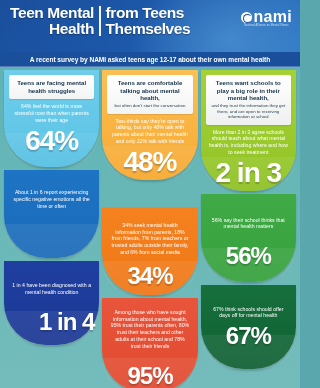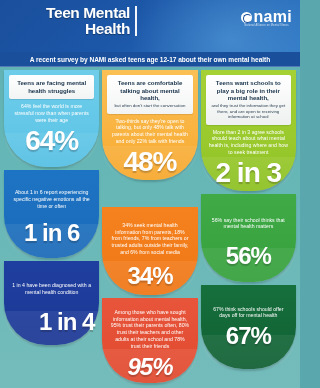--- a/index.html
+++ b/index.html
@@ -21,21 +21,20 @@
   }
   .header::after{
     content:""; position:absolute; right:-30px; top:-40px; width:200px; height:160px;
     background:radial-gradient(ellipse at center, rgba(90,160,220,.55) 0%, rgba(90,160,220,0) 70%);
   }
   .title-wrap { position:absolute; left:10px; top:5px; display:flex; align-items:flex-start; z-index:2; }
   .title-left {
     color:#fff; font-weight:bold; font-size:15.5px; line-height:15.5px;
     text-align:right; letter-spacing:-.4px; padding-right:5px;
     text-shadow:0 1px 1px rgba(0,0,0,.35);
-    margin-left:36px;
   }
   .title-rule { width:1.5px; background:#fff; align-self:stretch; opacity:.95; margin-top:1px; }
   .title-right {
     color:#fff; font-weight:bold; font-size:15.5px; line-height:15.5px;
     text-align:left; letter-spacing:-.4px; padding-left:5px;
     text-shadow:0 1px 1px rgba(0,0,0,.35);
   }
   .logo { position:absolute; right:8px; top:11px; z-index:3; text-align:center; }
   .logo-row { display:flex; align-items:center; gap:1.5px; }
   .logo-mark { width:11px; height:11px; border-radius:50%; background:#fff; position:relative; }
@@ -114,20 +113,24 @@
 
 <div class="page">
 
   <div class="header">
     <div class="title-wrap">
       <div class="title-left">
         <div>Teen Mental</div>
         <div>Health</div>
       </div>
       <div class="title-rule"></div>
+      <div class="title-right">
+        <div>from Teens</div>
+        <div>Themselves</div>
+      </div>
     </div>
     <div class="logo">
       <div class="logo-row">
         <span class="logo-mark"></span>
         <span class="logo-text">nami</span>
       </div>
       <div class="logo-sub">National Alliance on Mental Illness</div>
     </div>
   </div>
 
@@ -142,21 +145,20 @@
             <div class="cap-title">Teens are facing mental health struggles</div>
           </div>
           <div class="body-text">64% feel the world is more stressful now than when parents were their age</div>
           <div class="bignum n-lg">64%</div>
           <div class="shield-inner-shade"></div>
         </div>
       </div>
       <div class="panel">
         <div class="shield b2 p2">
           <div class="body-text" style="margin-top:14px;">About 1 in 6 report experiencing specific negative emotions all the time or often</div>
-          <div class="bignum n-md" style="margin-top:10px;">1 in 6</div>
           <div class="shield-inner-shade"></div>
         </div>
       </div>
       <div class="panel">
         <div class="shield b3 p3">
           <div class="body-text" style="margin-top:16px;">1 in 4 have been diagnosed with a mental health condition</div>
           <div class="bignum n-md" style="margin-top:12px;text-align:right;">1 in 4</div>
           <div class="shield-inner-shade"></div>
         </div>
       </div>
@@ -177,21 +179,21 @@
       <div class="panel">
         <div class="shield o2 p2">
           <div class="body-text" style="margin-top:10px;">34% seek mental health information from parents, 18% from friends, 7% from teachers or trusted adults outside their family, and 6% from social media</div>
           <div class="bignum n-md" style="margin-top:6px;">34%</div>
           <div class="shield-inner-shade"></div>
         </div>
       </div>
       <div class="panel">
         <div class="shield o3 p3">
           <div class="body-text" style="margin-top:6px;">Among those who have sought information about mental health, 95% trust their parents often, 80% trust their teachers and other adults at their school and 78% trust their friends</div>
-          <div class="bignum n-md" style="margin-top:3px;font-style:italic;">95%</div>
+          <div class="bignum n-md" style="margin-top:12px;">95%</div>
           <div class="shield-inner-shade"></div>
         </div>
       </div>
     </div>
 
     <div class="col">
       <div class="panel">
         <div class="shield g1 p1">
           <div class="cap cap-dark">
             <div class="cap-title">Teens want schools to play a big role in their mental health,</div>

